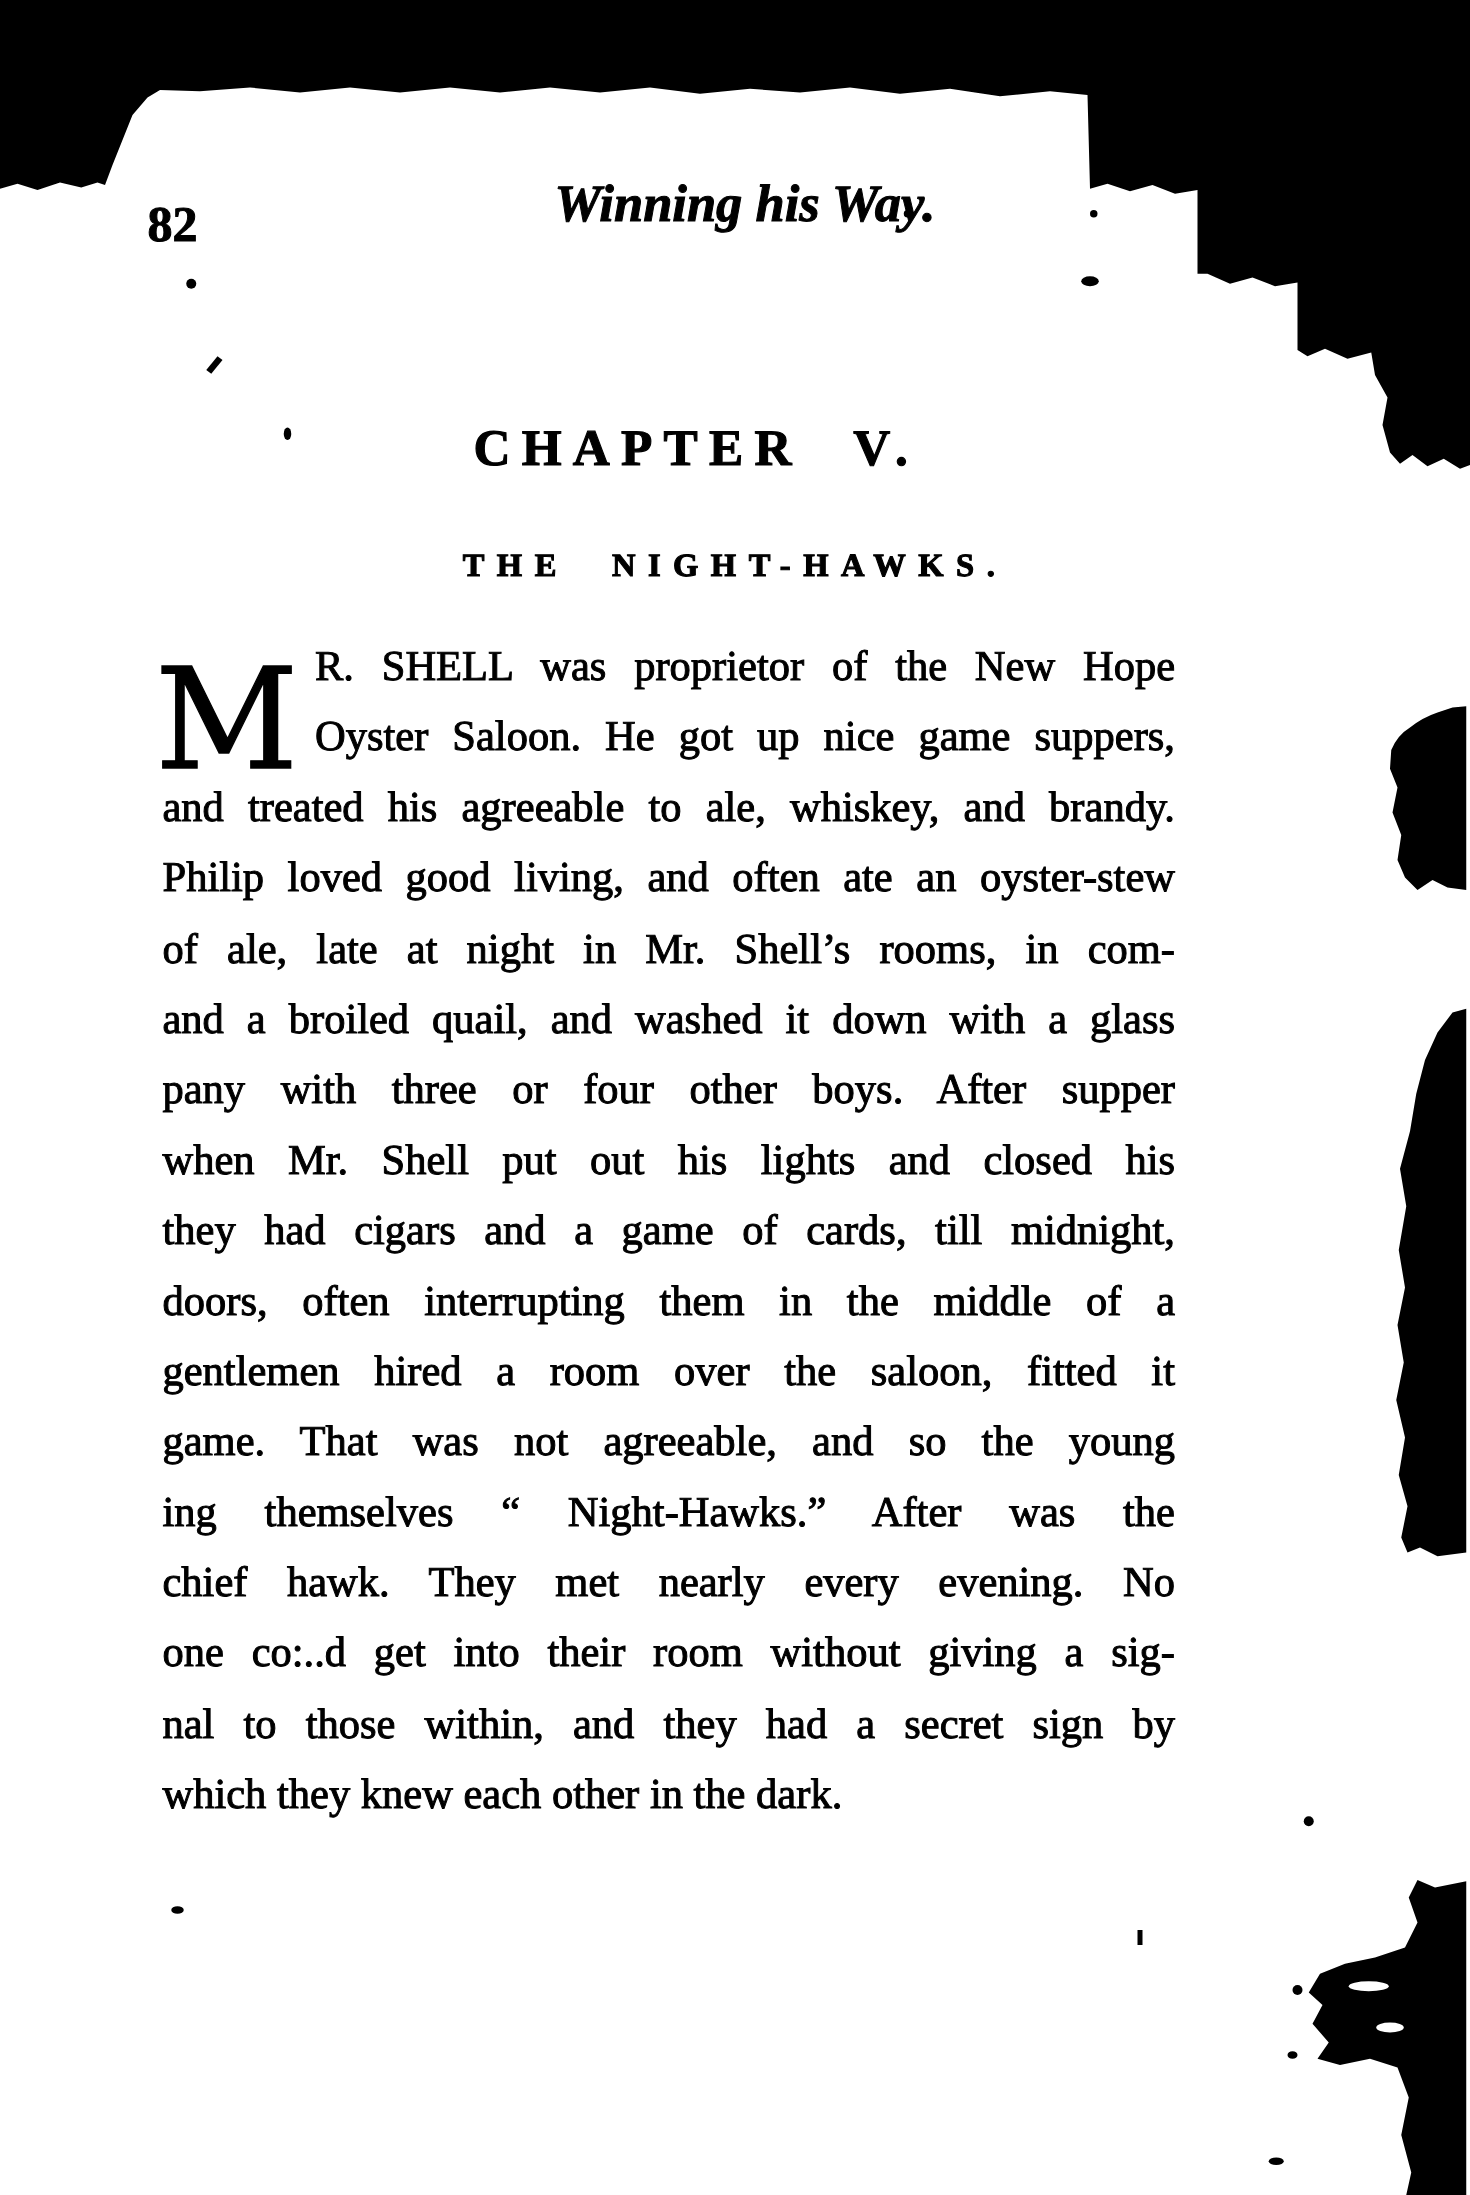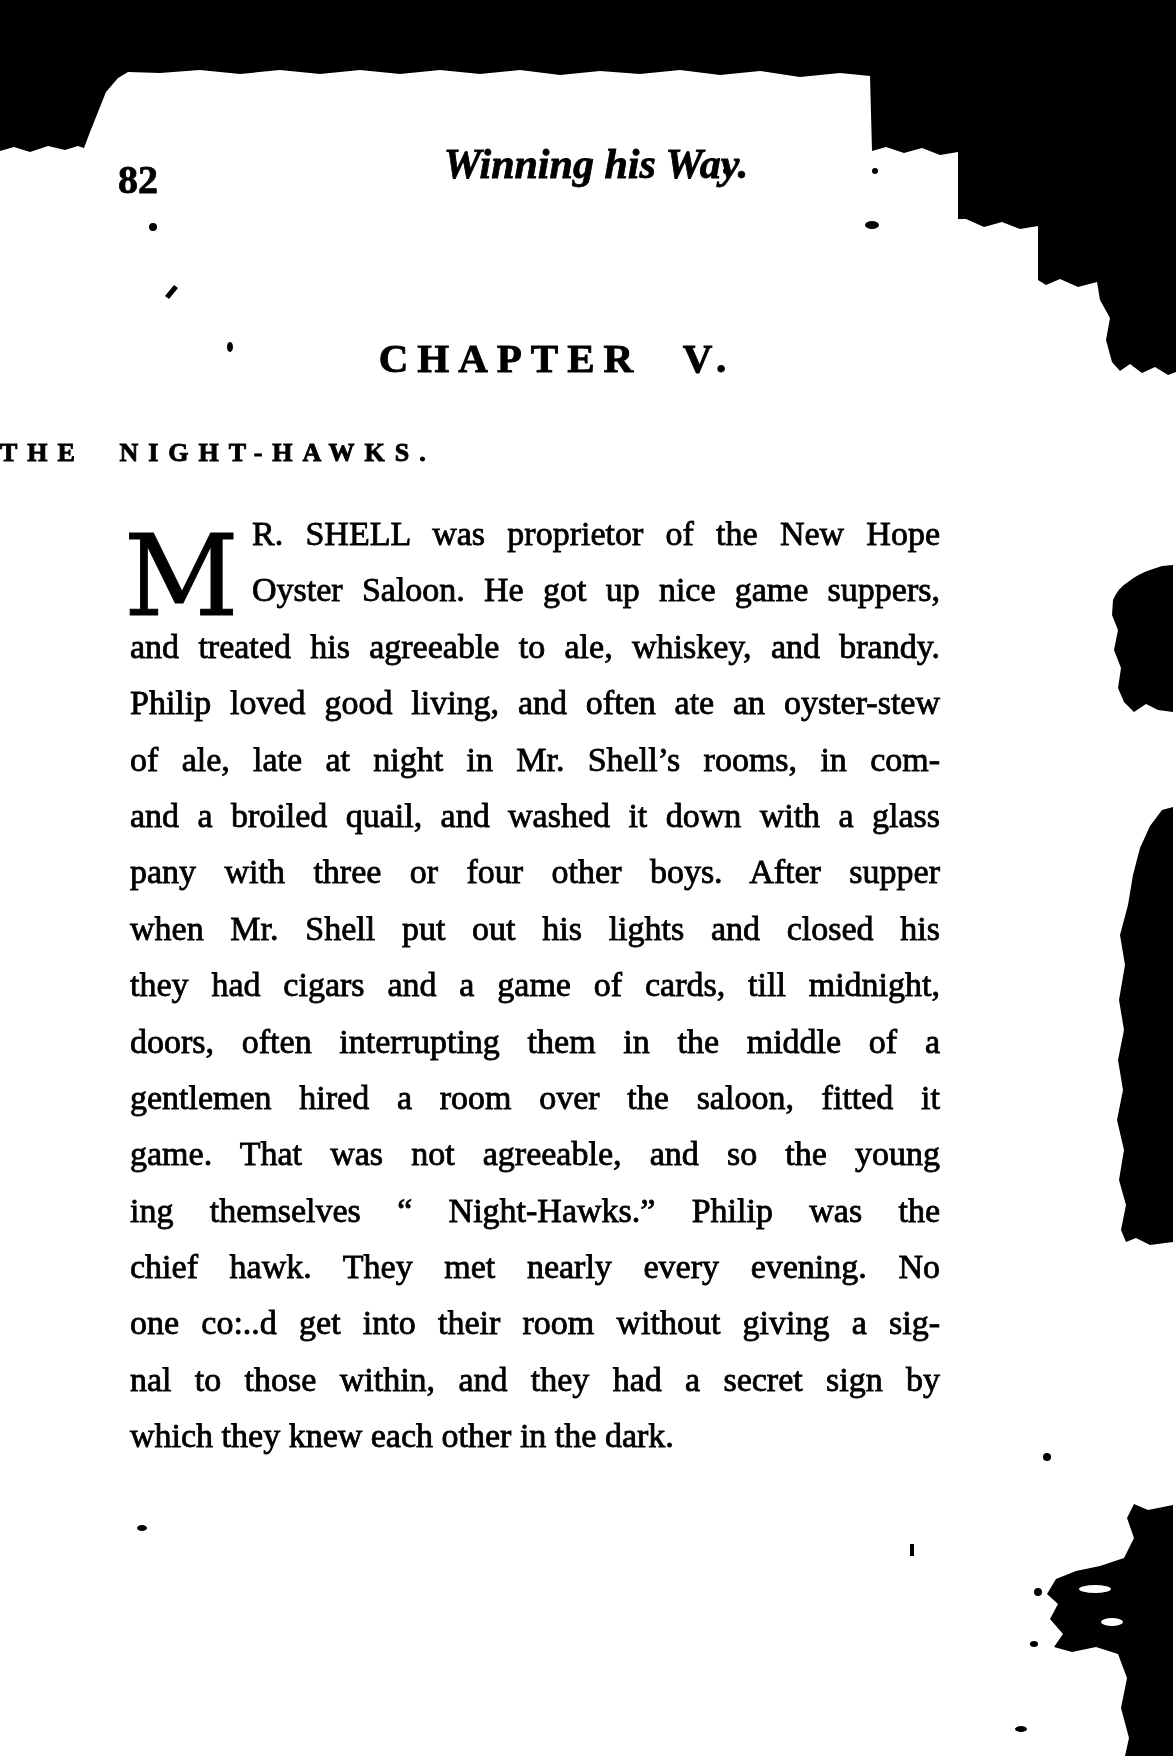--- a/index.html
+++ b/index.html
@@ -19,21 +19,21 @@
     font-size:42px;font-style:italic;font-weight:bold;
     -webkit-text-stroke:0.8px #000;
   }
   
   .chapter-heading{
     position:absolute;left:0;top:334px;width:1114px;text-align:center;
     font-size:41px;font-weight:bold;letter-spacing:9px;word-spacing:22px;
     -webkit-text-stroke:0.9px #000;
   }
   .chapter-subtitle{
-    position:absolute;left:0;top:438px;width:1176px;
+    position:absolute;left:0;top:438px;width:1176px;text-align:center;
     font-size:26px;font-weight:bold;letter-spacing:10px;word-spacing:18px;
     -webkit-text-stroke:0.9px #000;
   }
   
   .body-col{
     position:absolute;left:130px;top:506px;width:810px;
     font-size:34px;
   }
   .line{
     height:56.4px;line-height:56.4px;white-space:normal;
@@ -109,18 +109,18 @@
     <div class="line j">and treated his agreeable to ale, whiskey, and brandy.</div>
     <div class="line j">Philip loved good living, and often ate an oyster-stew</div>
     <div class="line j">of ale, late at night in Mr. Shell’s rooms, in com-</div>
     <div class="line j">and a broiled quail, and washed it down with a glass</div>
     <div class="line j">pany with three or four other boys.  After supper</div>
     <div class="line j">when Mr. Shell put out his lights and closed his</div>
     <div class="line j">they had cigars and a game of cards, till midnight,</div>
     <div class="line j">doors, often interrupting them in the middle of a</div>
     <div class="line j">gentlemen hired a room over the saloon, fitted it</div>
     <div class="line j">game.  That was not agreeable, and so the young</div>
-    <div class="line j">ing themselves “ Night-Hawks.”  Philip was the</div>
+    <div class="line j">ing themselves “ Night-Hawks.”  After was the</div>
     <div class="line j">chief hawk.  They met nearly every evening.  No</div>
     <div class="line j">one co:..d get into their room without giving a sig-</div>
     <div class="line j">nal to those within, and they had a secret sign by</div>
     <div class="line last">which they knew each other in the dark.</div>
   </div>
 
 </body></html>

